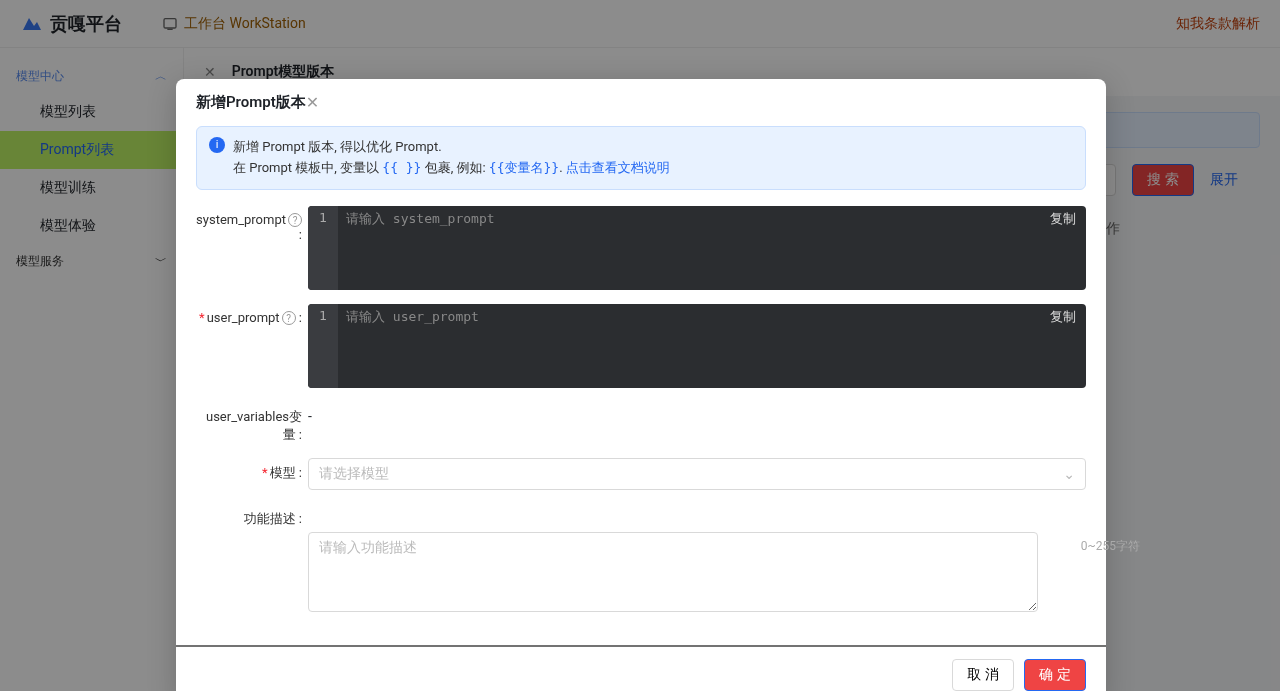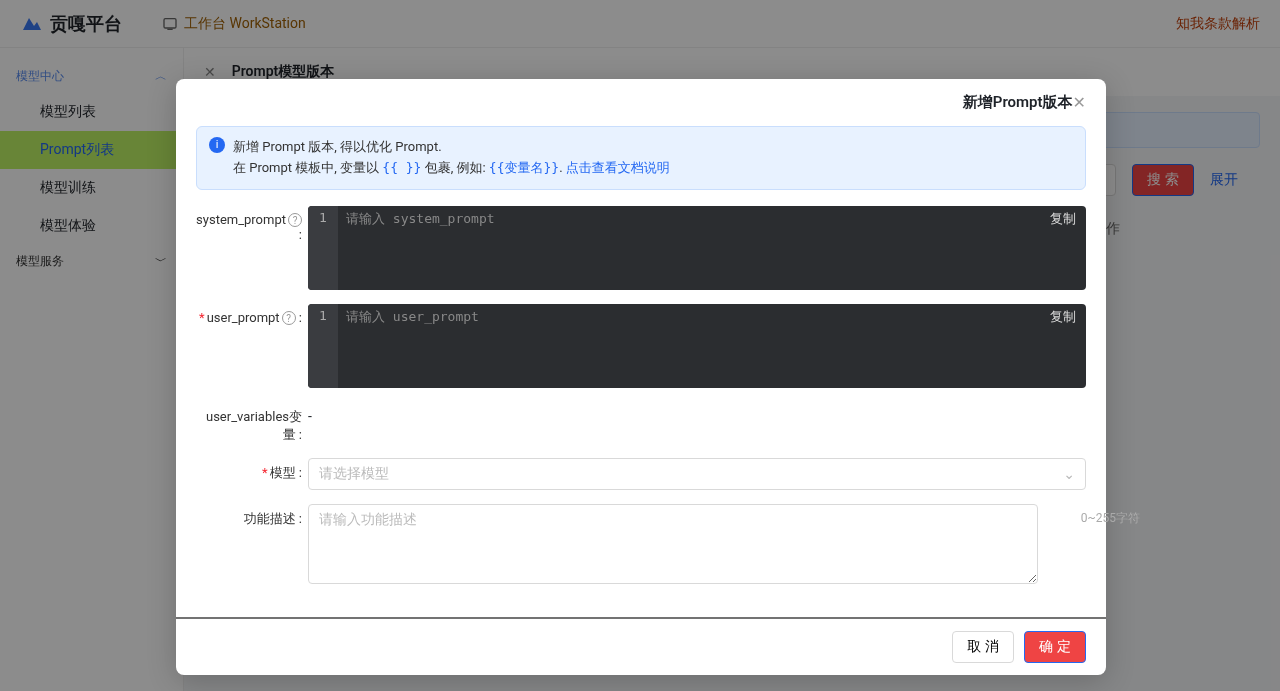--- a/index.html
+++ b/index.html
@@ -35,21 +35,21 @@
 .filter input { height: 32px; border: 1px solid #d9d9d9; border-radius: 4px; padding: 0 10px; width: 180px; font-size: 14px; }
 .btn { height: 32px; padding: 0 14px; border-radius: 4px; border: 1px solid #d9d9d9; background: #fff; cursor: pointer; font-size: 14px; }
 .btn.primary { background: #ef4444; border-color: #2468f2; color: #fff; }
 .link-btn { color: #2468f2; cursor: pointer; }
 
 .table-head { padding: 8px 20px; color: #666; }
 
 
 .mask { position: absolute; inset: 0; background: rgba(0,0,0,0.45); }
 .modal { position: absolute; left: 176px; top: 79px; width: 930px; background: #fff; border-radius: 8px; box-shadow: 0 6px 30px rgba(0,0,0,0.2); display: flex; flex-direction: column; }
-.modal-head { padding: 14px 20px; display: flex; align-items: center; justify-content: flex-end; }
+.modal-head { padding: 14px 20px; display: flex; align-items: center; justify-content: flex-start; }
 .modal-title { font-weight: 600; font-size: 15px; }
 .modal-close { color: #999; cursor: pointer; font-size: 16px; }
 .modal-body { padding: 0 20px 16px; }
 .info-box { background: #e8f2ff; border: 1px solid #c9defd; border-radius: 6px; padding: 10px 12px; font-size: 13px; color: #333; display: flex; gap: 8px; line-height: 1.6; margin-bottom: 16px; }
 .info-box .link { color: #2468f2; cursor: pointer; }
 .code-var { color: #2468f2; font-family: monospace; }
 
 .form-row { display: flex; align-items: flex-start; margin-bottom: 14px; }
 .form-label { width: 112px; text-align: right; padding-right: 6px; padding-top: 6px; font-size: 13px; color: #333; flex-shrink: 0; }
 .form-label .req { color: #f5222d; margin-right: 2px; }
@@ -59,21 +59,21 @@
 .code-editor { background: #2b2d30; border-radius: 4px; position: relative; min-height: 84px; display: flex; font-family: "Menlo", monospace; font-size: 13px; }
 .code-gutter { width: 30px; background: #3a3c40; color: #aaa; text-align: center; padding-top: 4px; border-radius: 4px 0 0 4px; }
 .code-area { flex: 1; color: #888; padding: 4px 8px; }
 .code-copy { position: absolute; right: 10px; top: 4px; color: #ddd; font-size: 13px; font-family: -apple-system, sans-serif; cursor: pointer; }
 
 .static-value { padding-top: 6px; }
 
 .select { height: 32px; border: 1px solid #d9d9d9; border-radius: 4px; display: flex; align-items: center; justify-content: space-between; padding: 0 10px; color: #bbb; cursor: pointer; }
 .chev { color: #bbb; }
 
-.textarea-wrap { position: relative; }
+.textarea-wrap { position: relative; margin-top: 28px; }
 textarea.desc { width: 730px; height: 80px; border: 1px solid #d9d9d9; border-radius: 4px; padding: 6px 10px; font-size: 14px; font-family: inherit; resize: both; }
 .char-hint { position: absolute; right: -54px; top: 6px; color: #aaa; font-size: 12px; }
 
 .modal-foot { border-top: 2px solid #737373; padding: 12px 20px; display: flex; justify-content: flex-end; gap: 10px; }
 
 input::placeholder, textarea::placeholder { color: #bbb; }
 </style>
 </head>
 <body>
 

